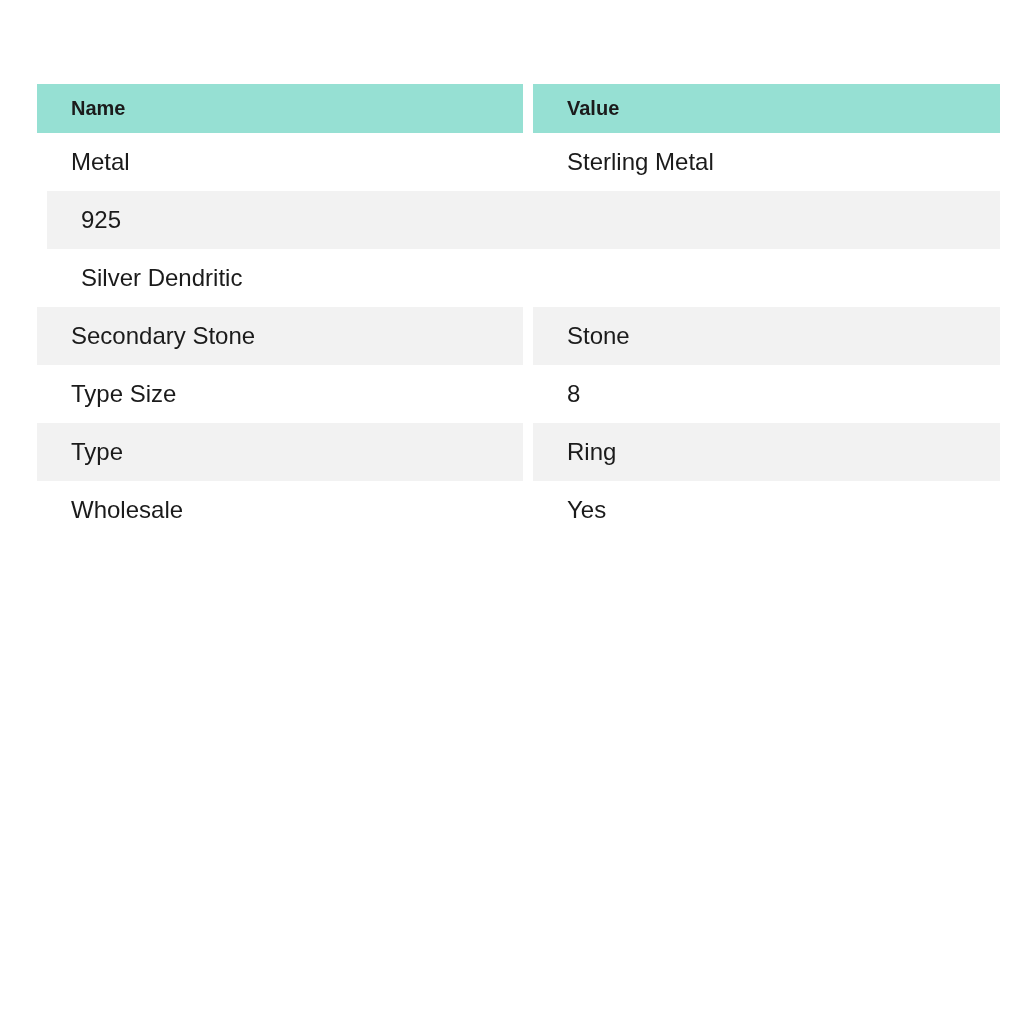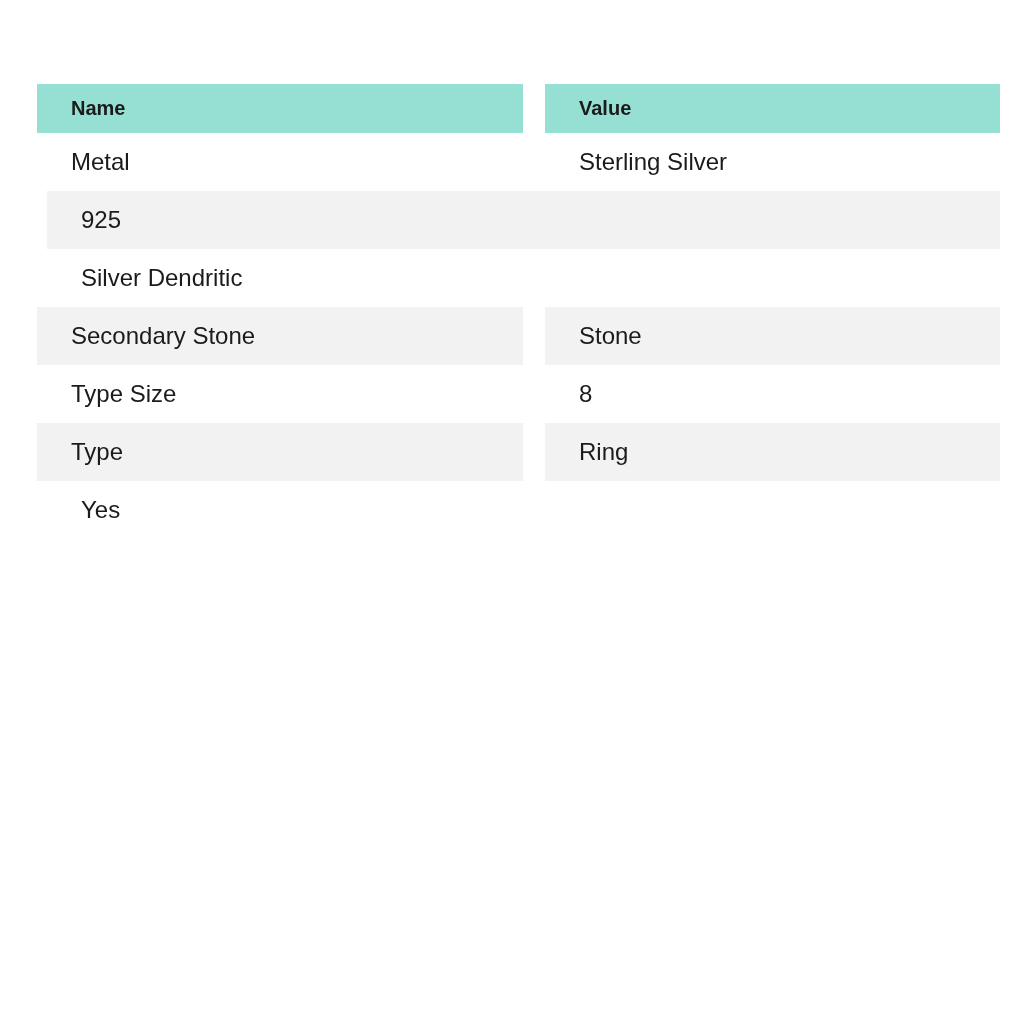--- a/index.html
+++ b/index.html
@@ -19,21 +19,20 @@
   }
   .spec-table {
     position: absolute;
     left: 37px;
     top: 84px;
     width: 963px;
   }
   .row {
     display: flex;
     height: 58px;
-    gap: 12px;
   }
   .row.header-row {
     height: 49px;
   }
   .cell {
     display: flex;
     align-items: center;
     padding-left: 34px;
     font-size: 24px;
     overflow: hidden;
@@ -61,21 +60,21 @@
 
 <div class="spec-table">
 
   <div class="row header-row">
     <div class="cell name-col">Name</div>
     <div class="cell value-col">Value</div>
   </div>
 
   <div class="row">
     <div class="cell name-col">Metal</div>
-    <div class="cell value-col">Sterling Silver</div>
+    <div class="cell value-col">Sterling Metal</div>
   </div>
 
   <div class="row striped">
     <div class="cell value-col">925</div>
   </div>
 
   <div class="row">
     <div class="cell value-col">Silver Dendritic</div>
   </div>
 
@@ -88,16 +87,17 @@
     <div class="cell name-col">Type Size</div>
     <div class="cell value-col">8</div>
   </div>
 
   <div class="row striped">
     <div class="cell name-col">Type</div>
     <div class="cell value-col">Ring</div>
   </div>
 
   <div class="row">
+    <div class="cell name-col">Wholesale</div>
     <div class="cell value-col">Yes</div>
   </div>
 
 </div>
 
 </body></html>

